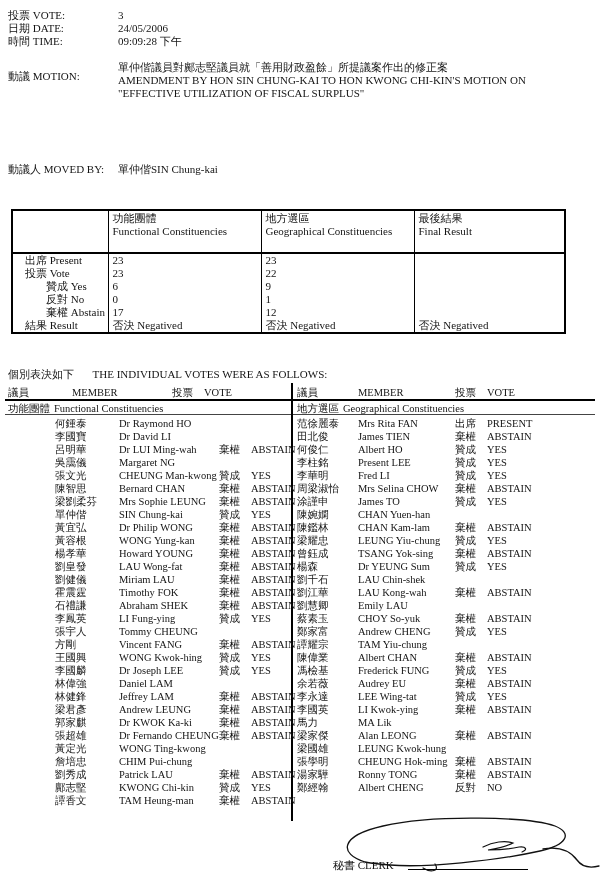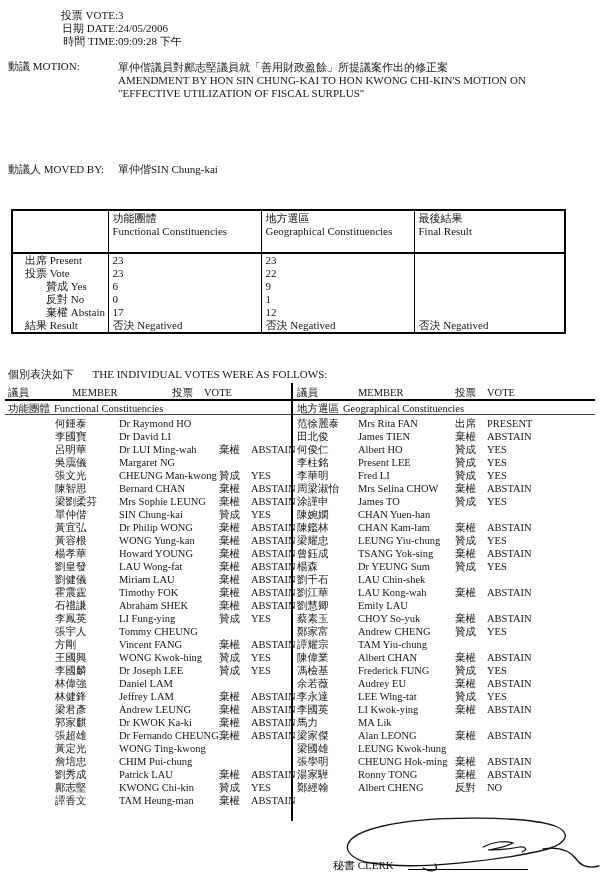--- a/index.html
+++ b/index.html
@@ -7,21 +7,21 @@
     width:600px;height:881px;background:#ffffff;overflow:hidden;position:relative;
     font-family:"Liberation Serif","DejaVu Serif",serif;color:#141414;
     -webkit-font-smoothing:antialiased;
   }
   .abs{position:absolute;}
   .t11{font-size:11px;line-height:13px;white-space:nowrap;}
   .t105{font-size:10.5px;line-height:13px;white-space:nowrap;}
 
   
   .meta-row{display:flex;height:13px;}
-  .meta-row .lbl{width:110px;text-align:right;}
+  .meta-row .lbl{width:110px;}
   .motion-lines div{height:13px;}
 
   
   table.sumtable{
     position:absolute;left:11px;top:209px;width:553px;
     border:2px solid #000;border-collapse:collapse;table-layout:fixed;
   }
   table.sumtable th,table.sumtable td{
     vertical-align:top;text-align:left;font-weight:normal;
     font-size:11px;line-height:13px;padding:0 0 0 4px;white-space:nowrap;overflow:hidden;
@@ -59,21 +59,21 @@
   <div class="meta-row">
     <span class="lbl">日期 DATE:</span>
     <span>24/05/2006</span>
   </div>
   <div class="meta-row">
     <span class="lbl">時間 TIME:</span>
     <span>09:09:28 下午</span>
   </div>
 </div>
 
-<div class="abs t11" style="left:8px;top:60px;">動議 MOTION:</div>
+<div class="abs t11" style="left:8px;top:70px;">動議 MOTION:</div>
 <div class="abs t11 motion-lines" style="left:118px;top:61px;">
   <div>單仲偕議員對鄺志堅議員就「善用財政盈餘」所提議案作出的修正案</div>
   <div>AMENDMENT BY HON SIN CHUNG-KAI TO HON KWONG CHI-KIN'S MOTION ON</div>
   <div>"EFFECTIVE UTILIZATION OF FISCAL SURPLUS"</div>
 </div>
 
 <div class="abs t11" style="left:8px;top:163px;">動議人 MOVED BY:</div>
 <div class="abs t11" style="left:118px;top:163px;">單仲偕SIN Chung-kai</div>
 
 <table class="sumtable">

